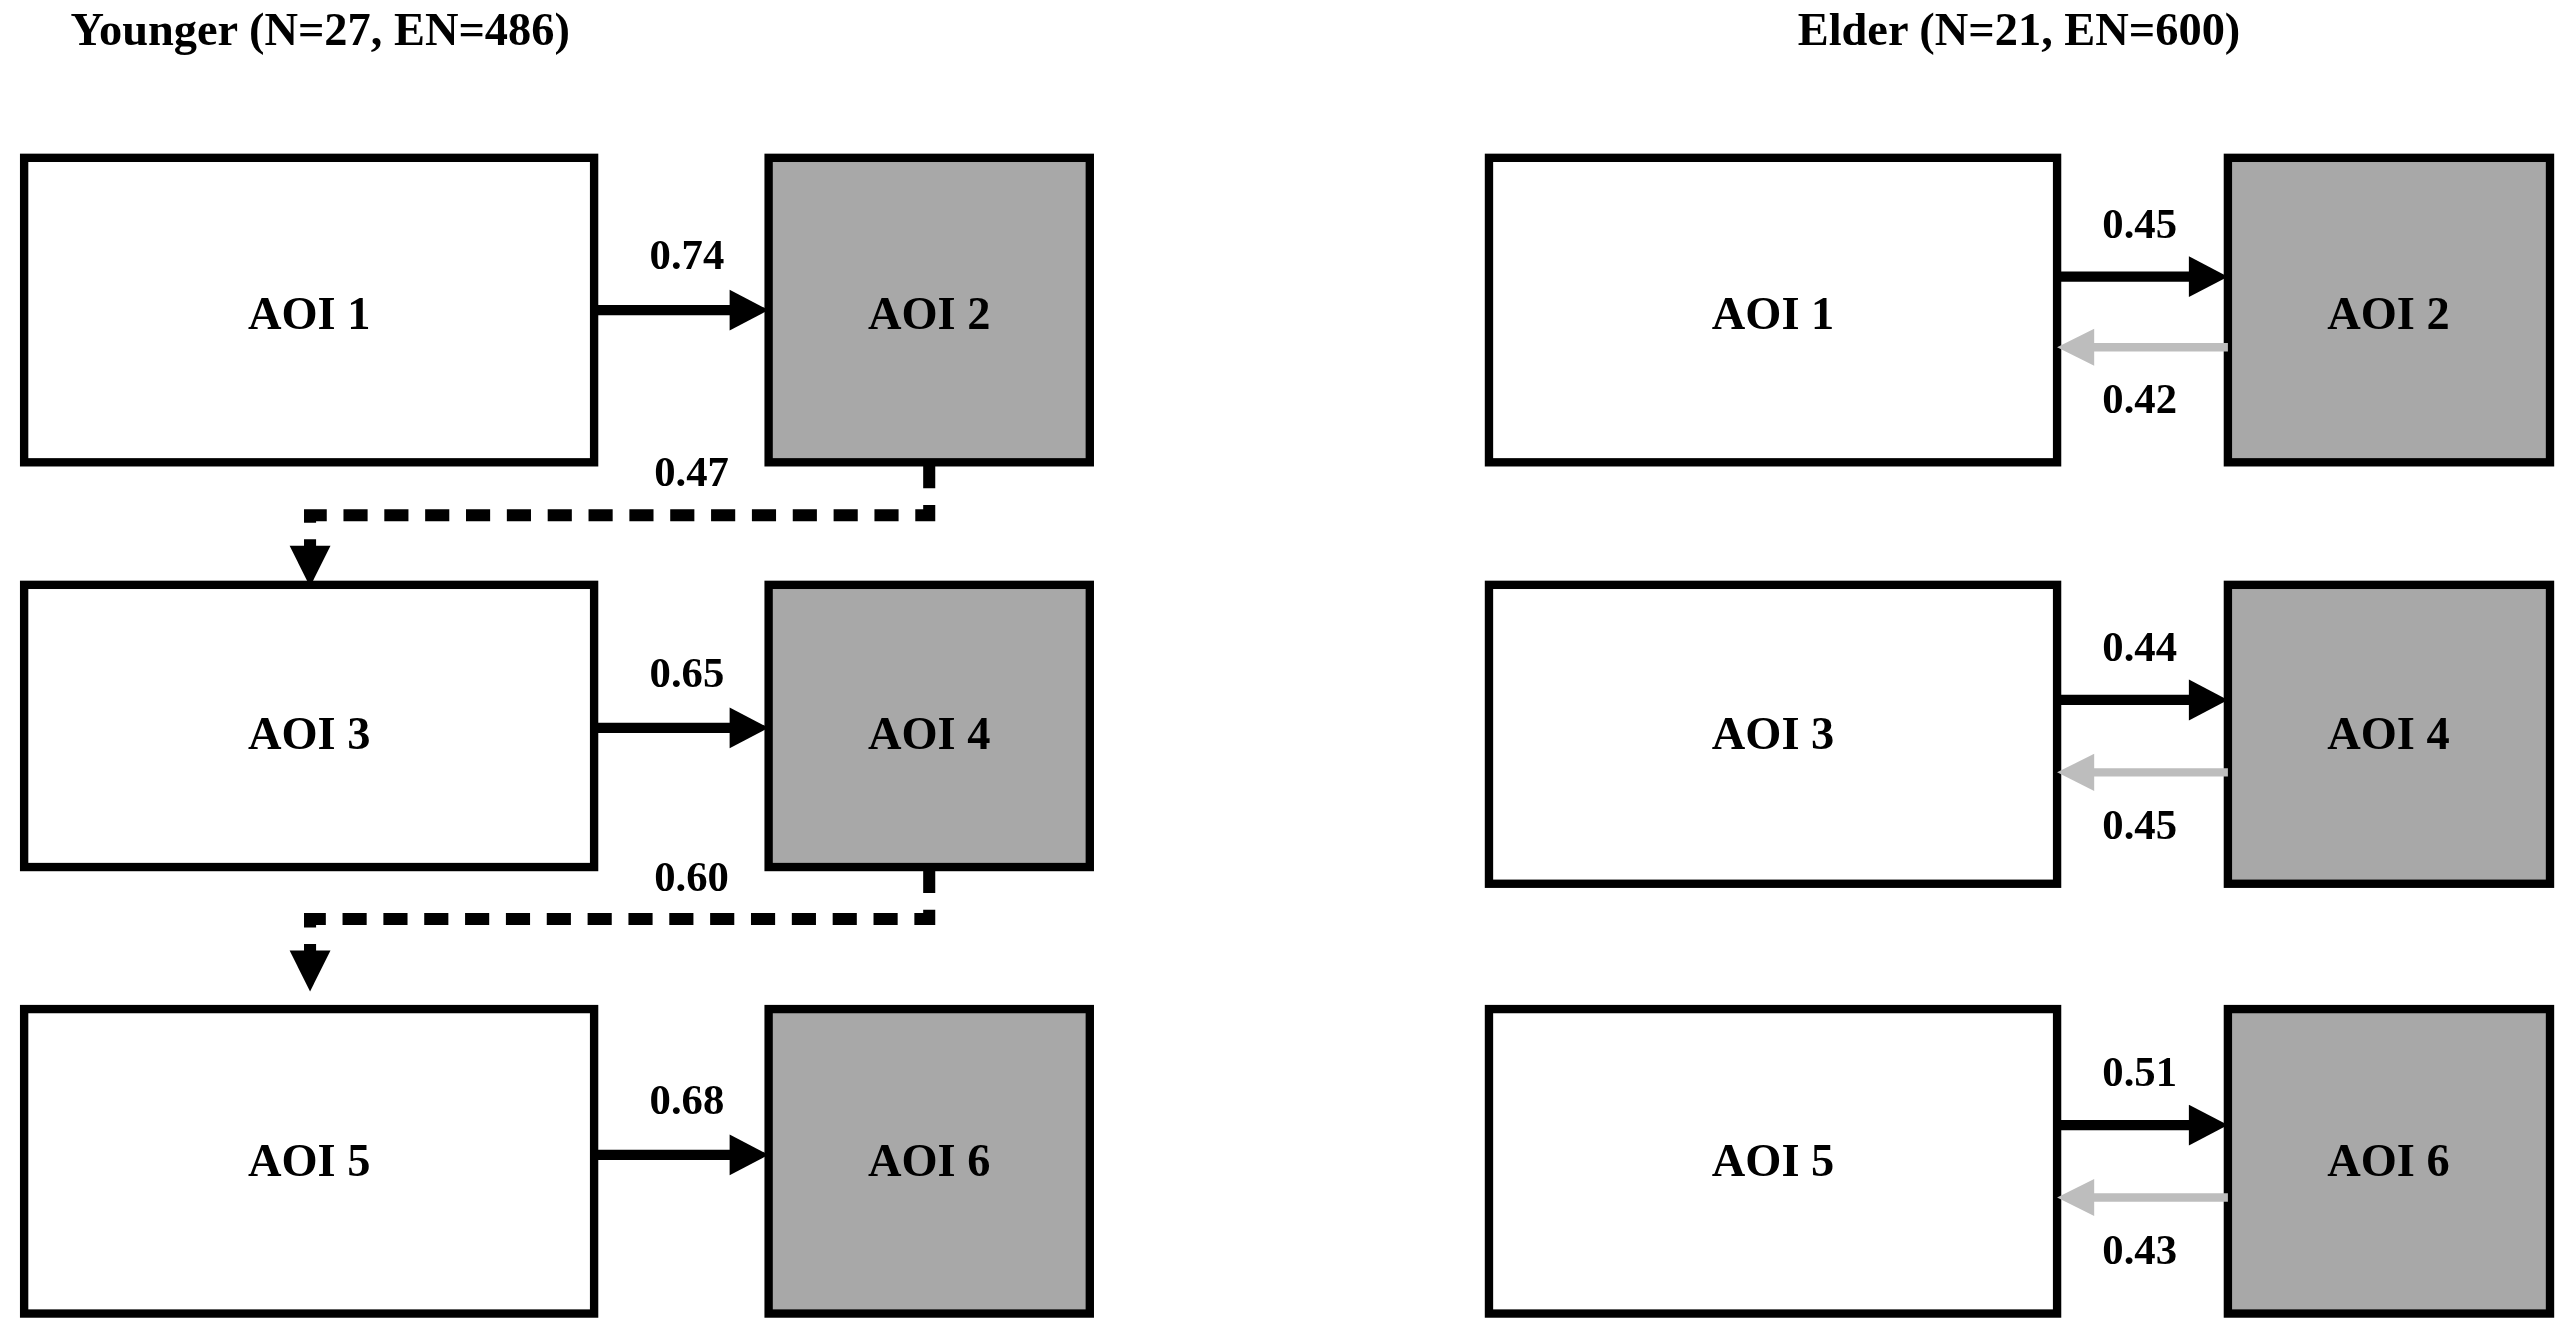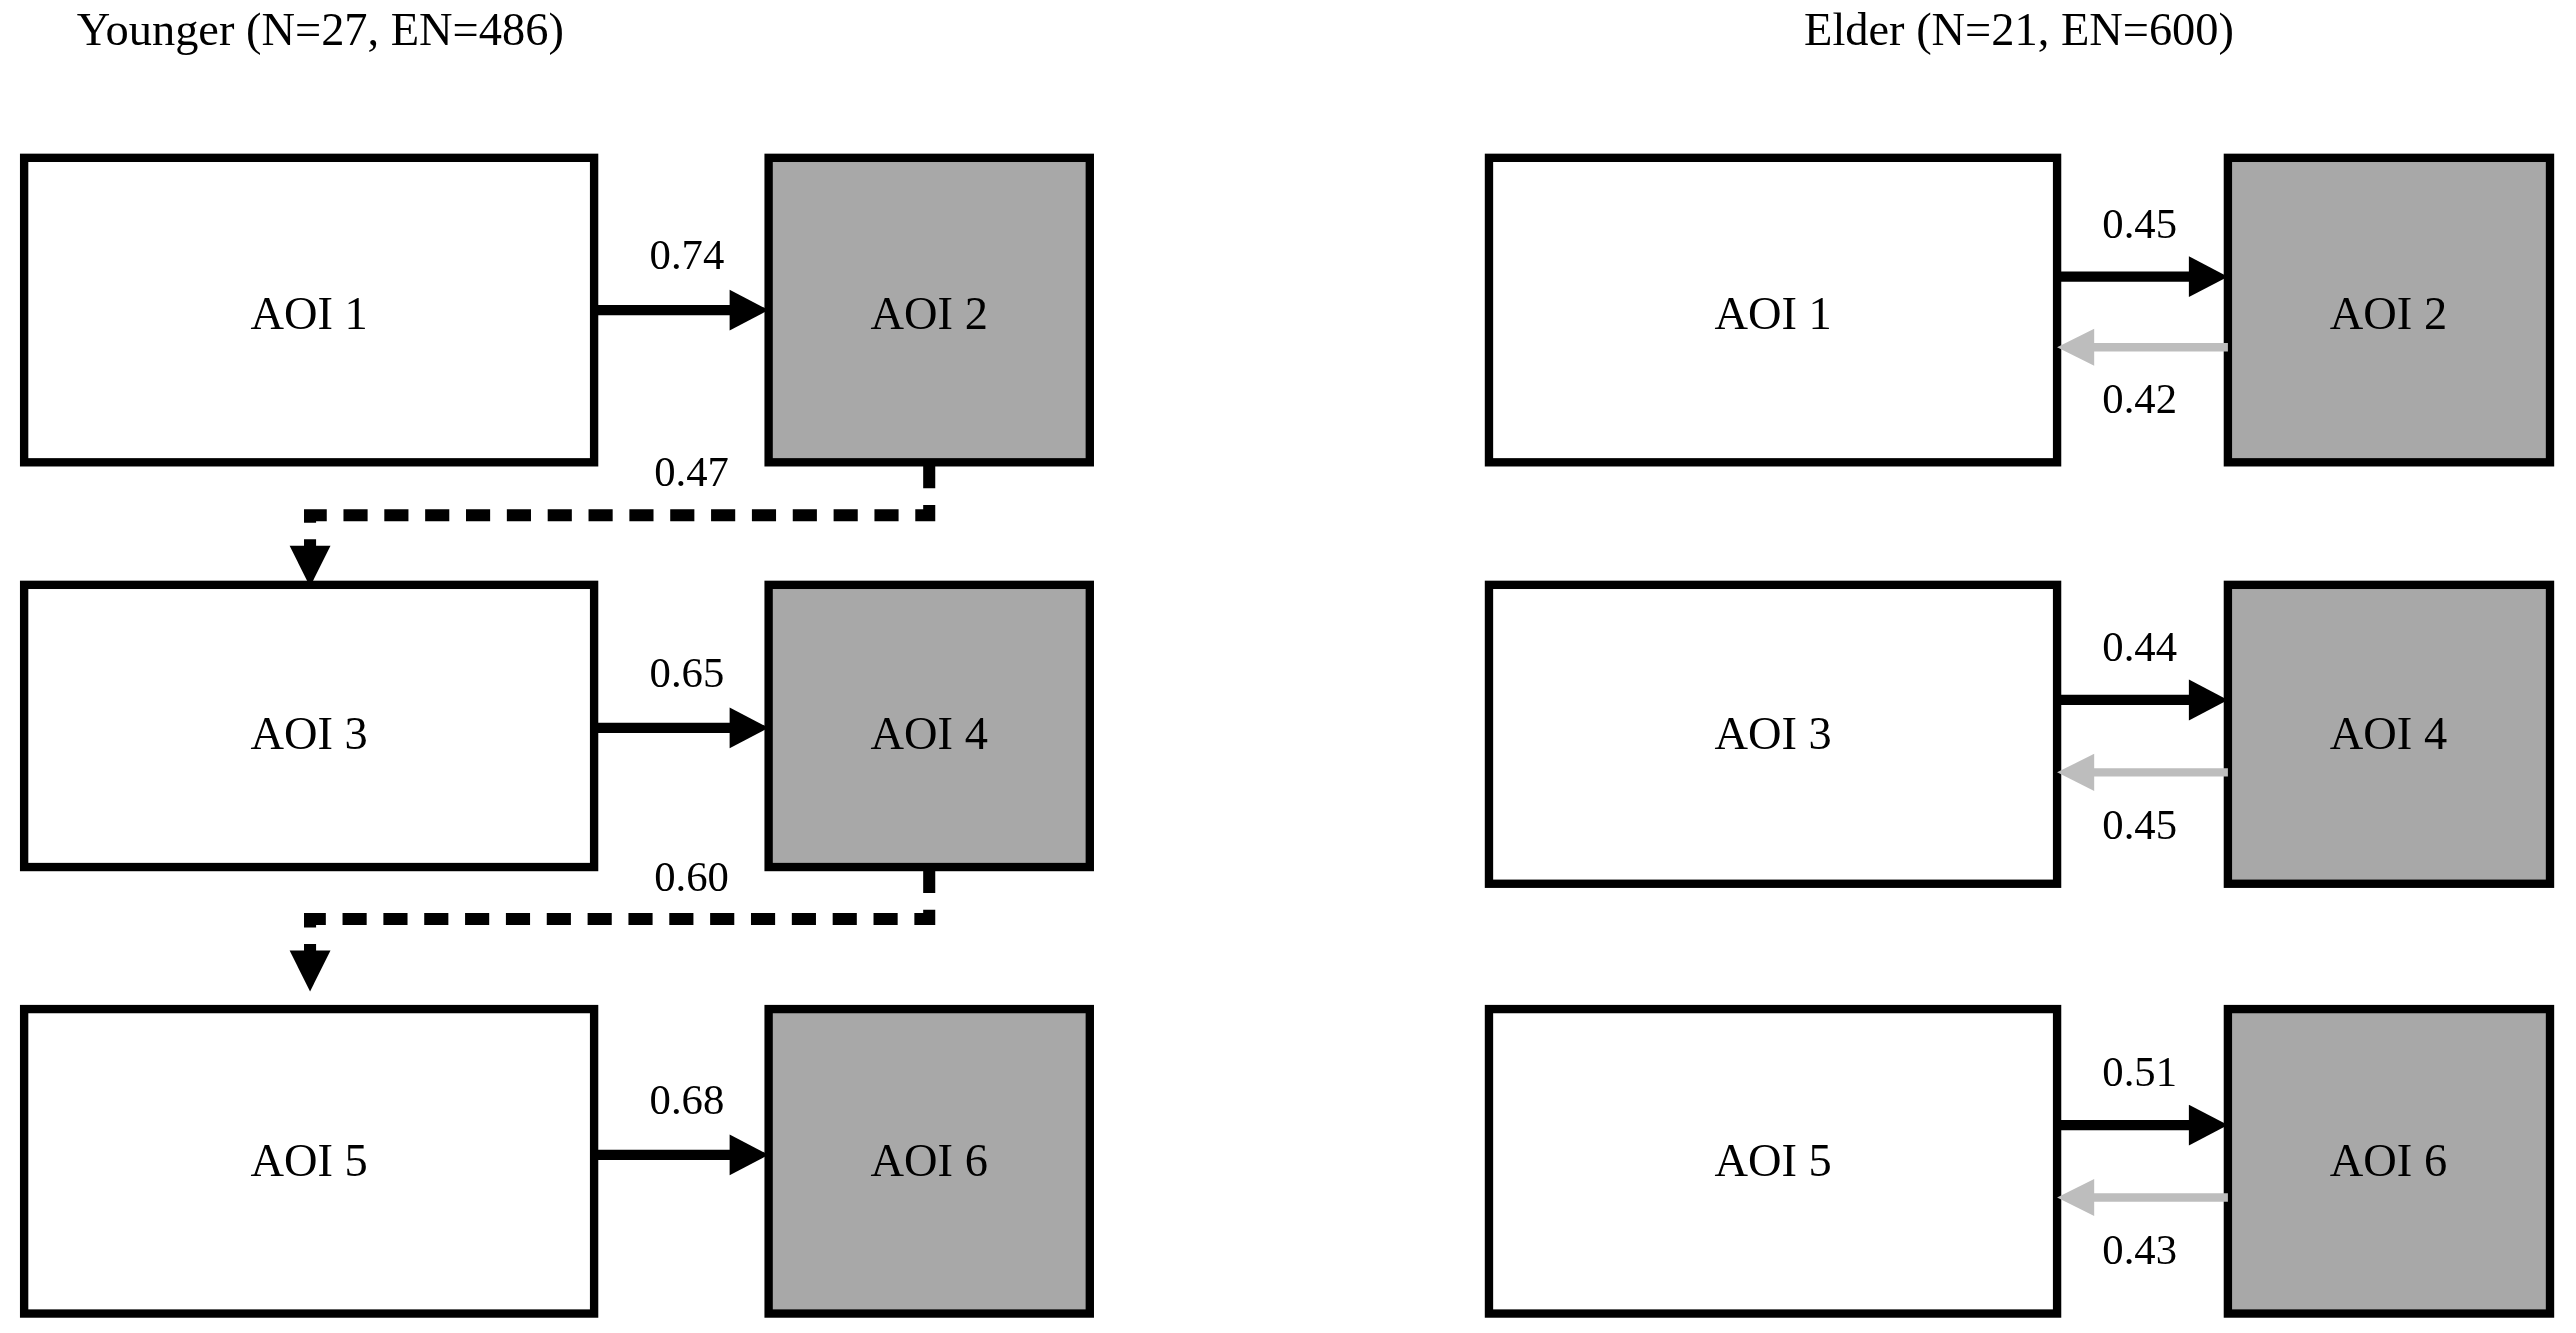--- a/index.html
+++ b/index.html
@@ -11,20 +11,21 @@
     width: 2576px;
     height: 1334px;
     font-family: "Liberation Serif", "DejaVu Serif", serif;
     overflow: hidden;
   }
   #diagram-root {
     position: relative;
     width: 2576px;
     height: 1018px;
     background: #ffffff;
+    font-weight: bold;
   }
   svg.diagram-canvas {
     position: absolute;
     top: 0;
     left: 0;
     width: 2576px;
     height: 1334px;
     display: block;
   }
   .panel-title {

